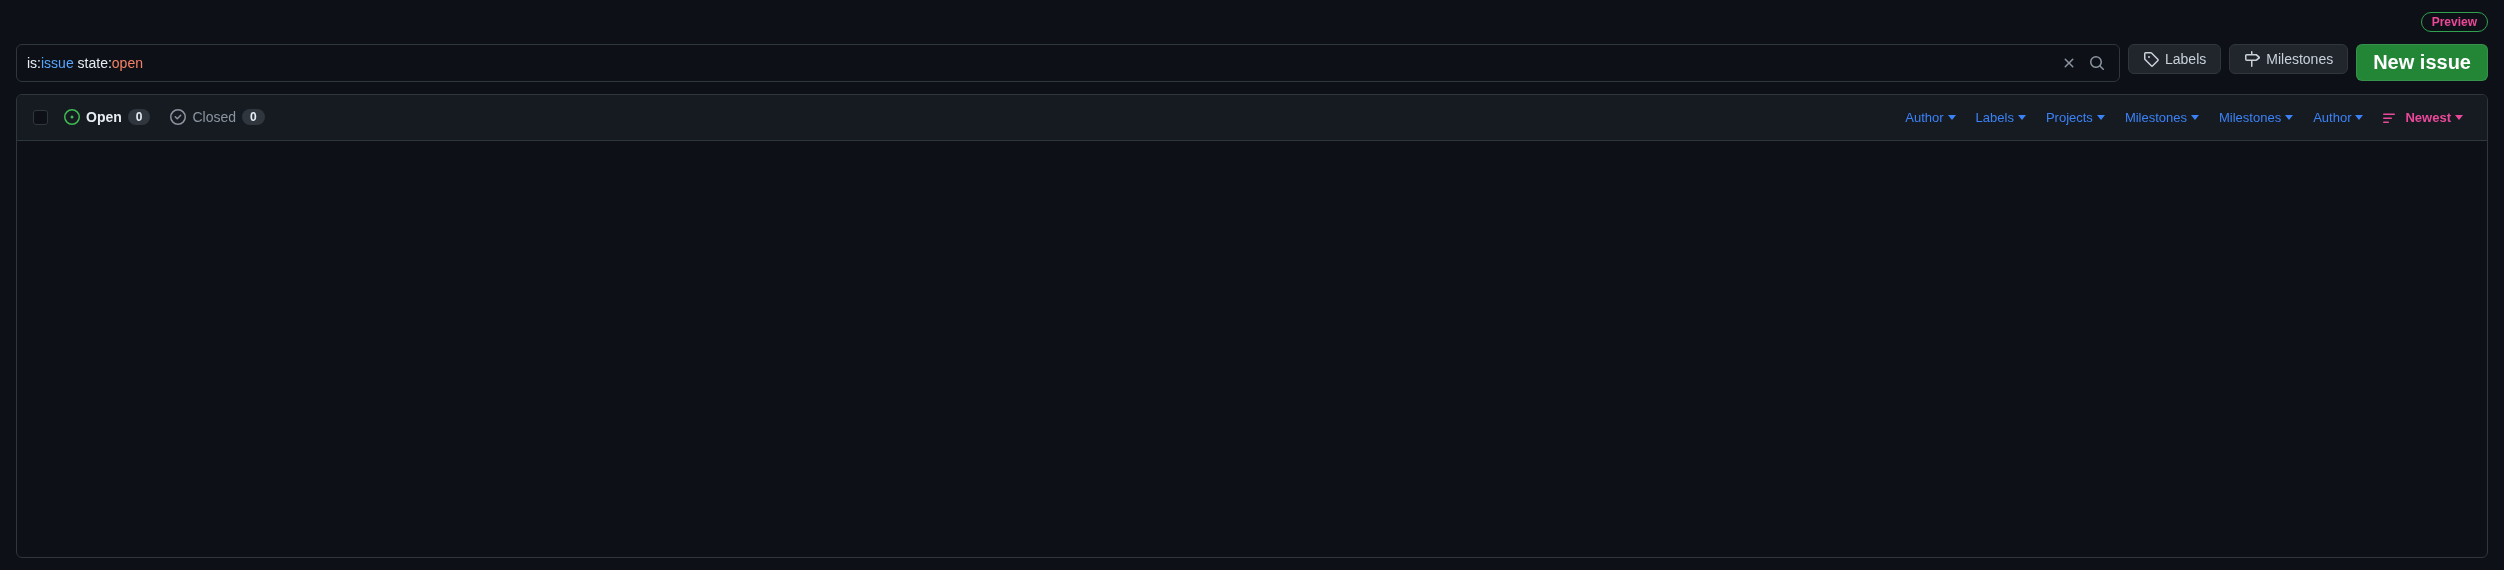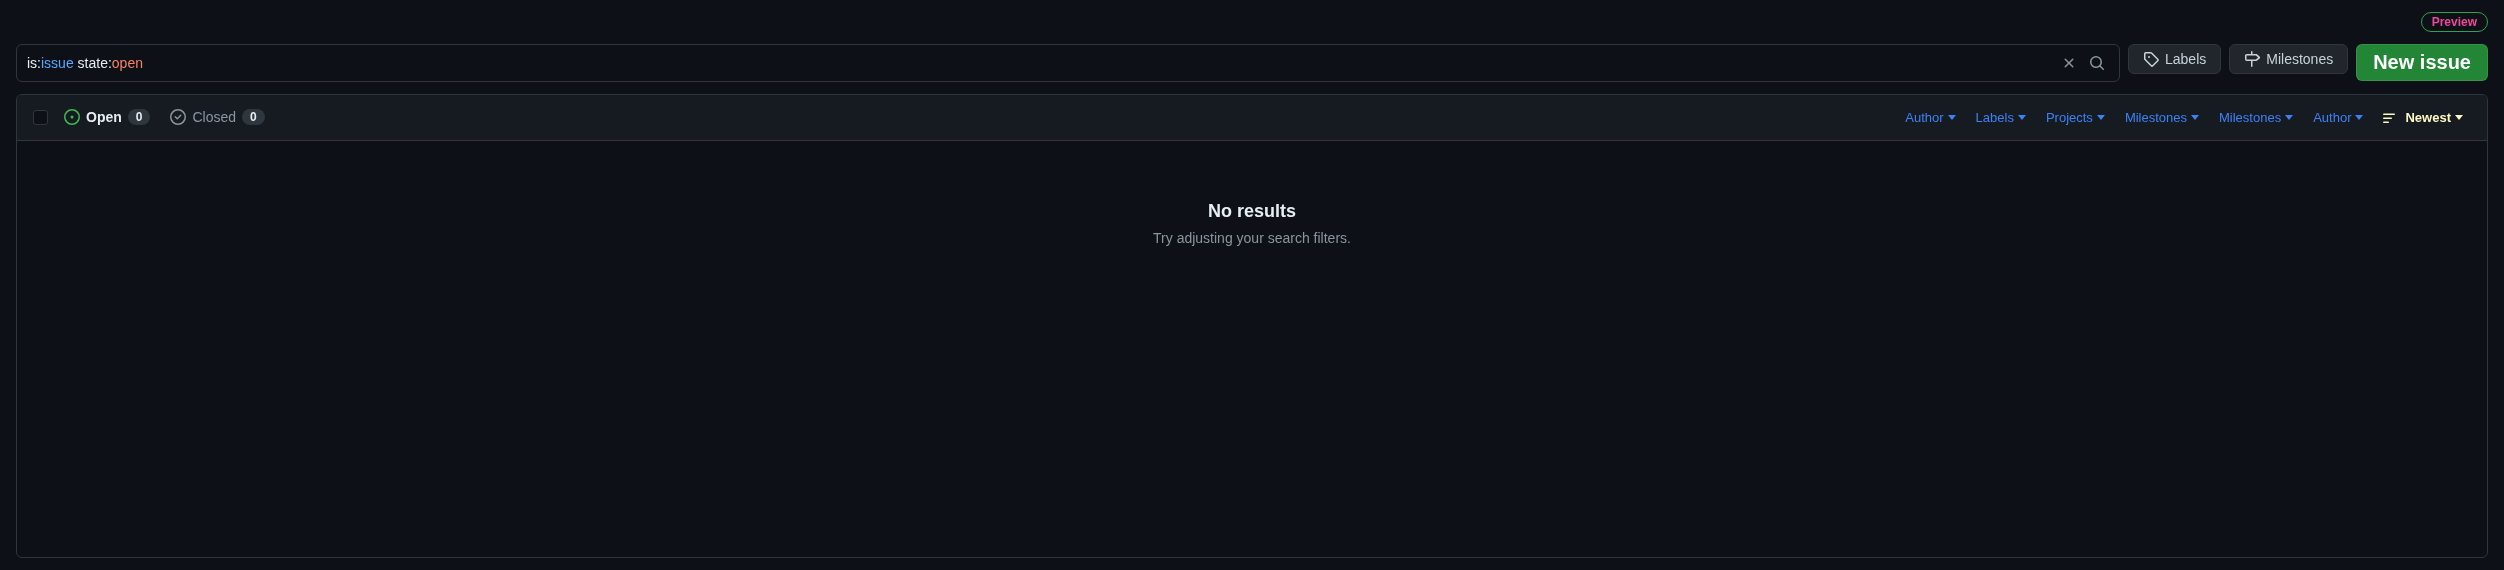--- a/index.html
+++ b/index.html
@@ -185,21 +185,21 @@
       gap: 4px;
       padding: 4px 8px;
       border-radius: 6px;
       white-space: nowrap;
     }
 
     .sort-btn {
       background: none;
       border: none;
       cursor: pointer;
-      color: #fef9c3;
+      color: #ec4899;
       font-size: 13px;
       display: flex;
       align-items: center;
       gap: 4px;
       padding: 4px 8px;
       border-radius: 6px;
       font-weight: 600;
       white-space: nowrap;
     }
 
@@ -341,18 +341,14 @@
           <svg width="16" height="16" viewBox="0 0 16 16" fill="currentColor" style="vertical-align:middle;">
             <path d="M0 4.25a.75.75 0 0 1 .75-.75h10.5a.75.75 0 0 1 0 1.5H.75A.75.75 0 0 1 0 4.25Zm0 4a.75.75 0 0 1 .75-.75h7.5a.75.75 0 0 1 0 1.5h-7.5A.75.75 0 0 1 0 8.25Zm0 4a.75.75 0 0 1 .75-.75h4.5a.75.75 0 0 1 0 1.5h-4.5a.75.75 0 0 1-.75-.75Z"></path>
           </svg>
         </span>
         <span>Newest</span>
         <span class="chevron"></span>
       </button>
     </div>
   </div>
 
-  <div class="empty-state">
-    <div class="empty-title">No results</div>
-    <div class="empty-subtitle">Try adjusting your search filters.</div>
-  </div>
 
 </div>
 
 </body></html>

